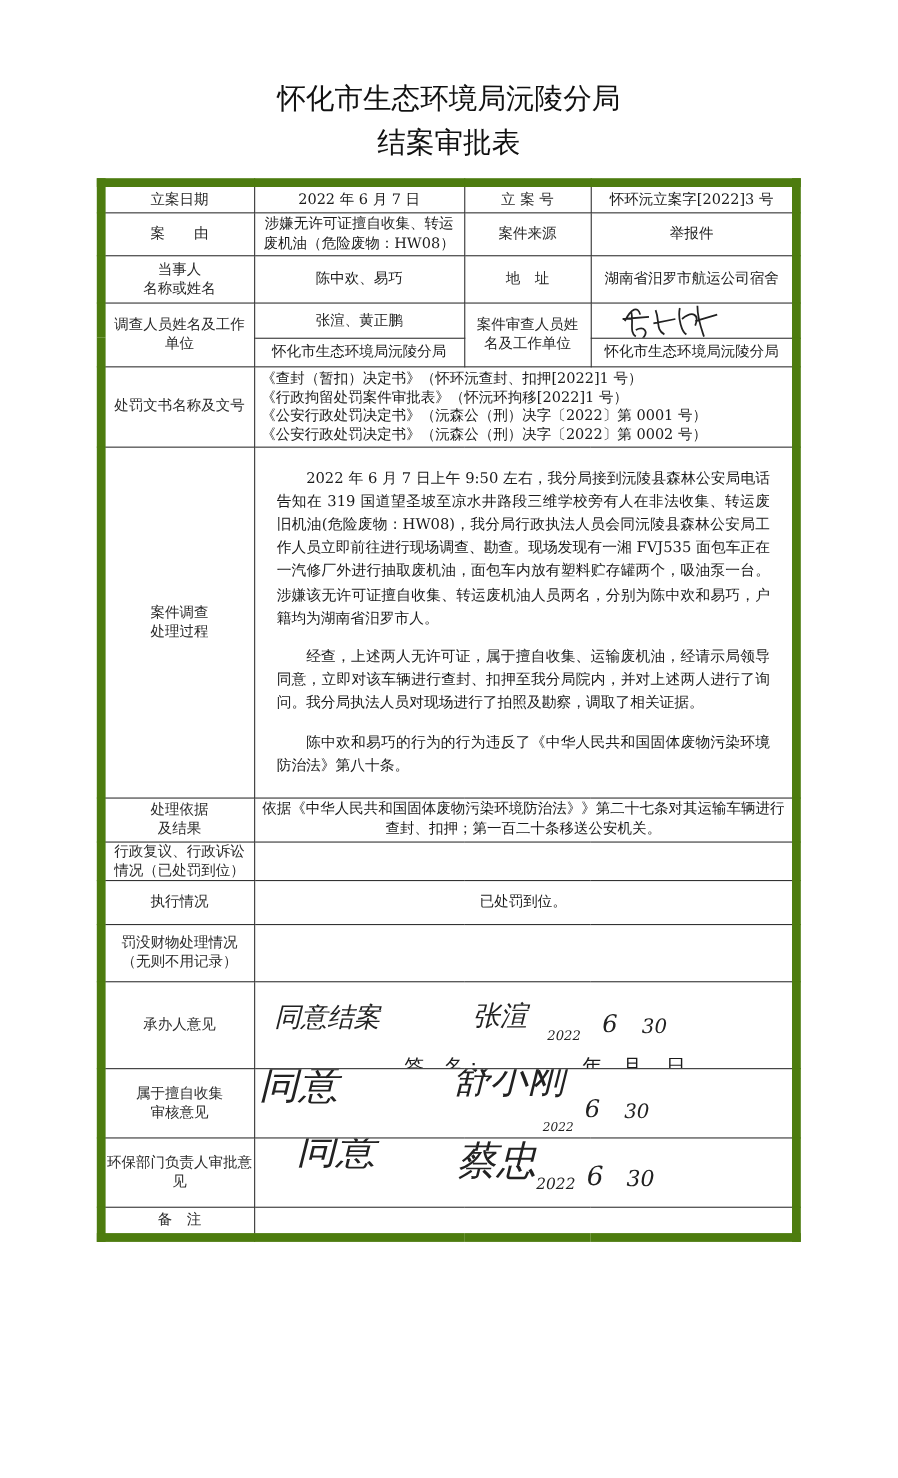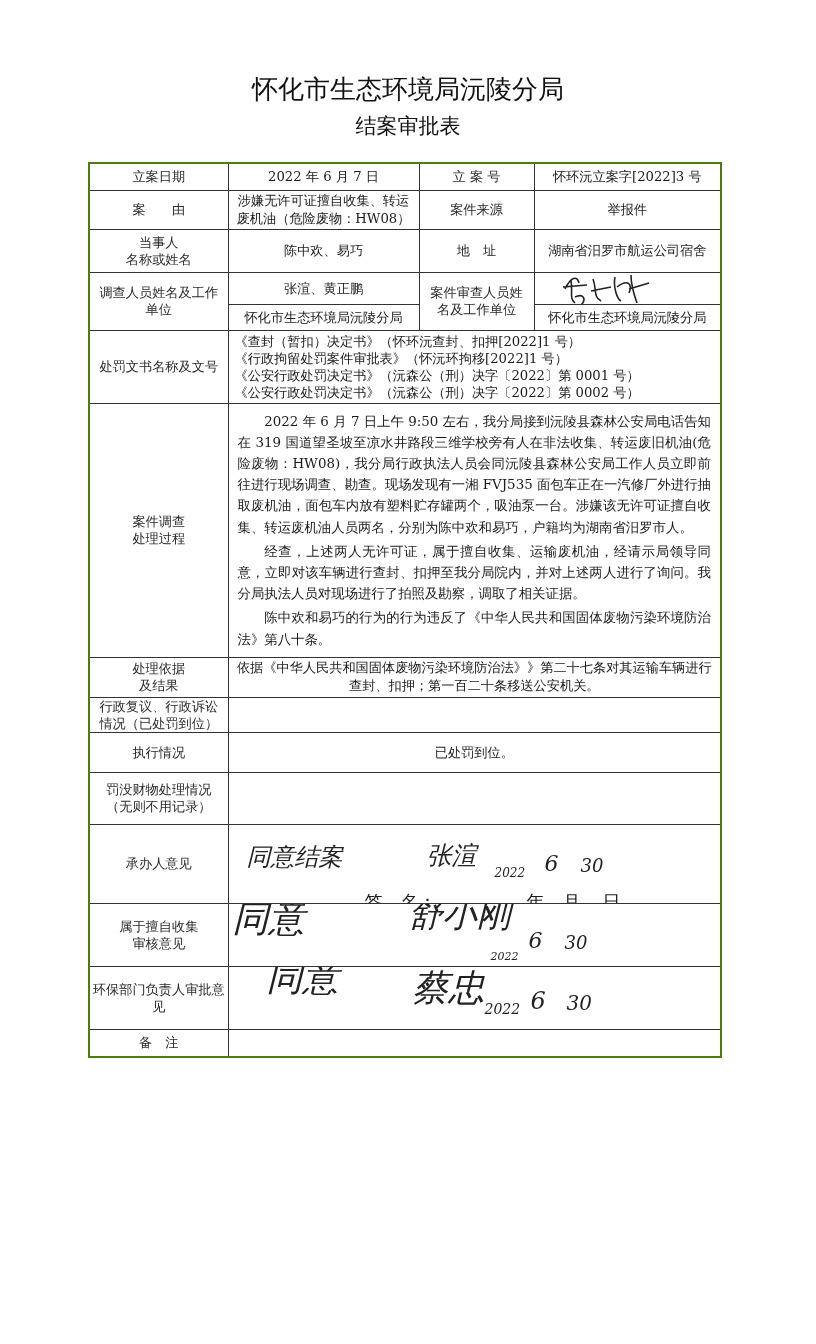--- a/index.html
+++ b/index.html
@@ -1,30 +1,30 @@
 <!DOCTYPE html>
 <html><head>
 <meta charset="utf-8">
 <style>
   html, body { margin:0; padding:0; background:#ffffff; }
   body { width:816px; height:1344px; position:relative; overflow:hidden;
          font-family:"DejaVu Serif","Liberation Serif",serif; color:#1a1a1a; }
   .title { position:absolute; left:0; width:816px; text-align:center;
            font-family:"DejaVu Sans","Liberation Sans",sans-serif; color:#111; }
   .t1 { top:72px; font-size:26px; letter-spacing:0px; }
-  .t2 { top:112px; font-size:21px; }
+  .t2 { top:112px; font-size:26px; }
   table.form { position:absolute; left:88px; top:162px; width:632px;
                border-collapse:collapse; table-layout:fixed; }
   table.form td { border:1px solid #333; font-size:13.2px; line-height:17px;
                   padding:0 4px; text-align:center; vertical-align:middle; overflow:hidden; }
-  table.form { border:2px solid #4d7c0f; }
+  table.form { border:8px solid #4d7c0f; }
   .lbl { color:#2a2a2a; }
   .left { text-align:right; }
   .para { text-align:justify !important; padding:4px 6px !important; line-height:21.2px !important; font-size:13.4px !important; }
-  .para p { margin:3px; text-indent:2em; }
+  .para p { margin:14px; text-indent:2em; }
   .doclist { text-align:left !important; padding:2px 6px !important; line-height:17px !important; }
   .doclist div { white-space:nowrap; }
   .sig { position:relative; height:100%; }
   .sig-label { position:absolute; font-size:18px;margin-top:28px; }
   .hand { position:absolute; font-family:"DejaVu Serif",serif; font-style:italic; color:#222; }
   svg.scribble { position:absolute; overflow:visible; }
 </style>
 </head>
 <body>
 

